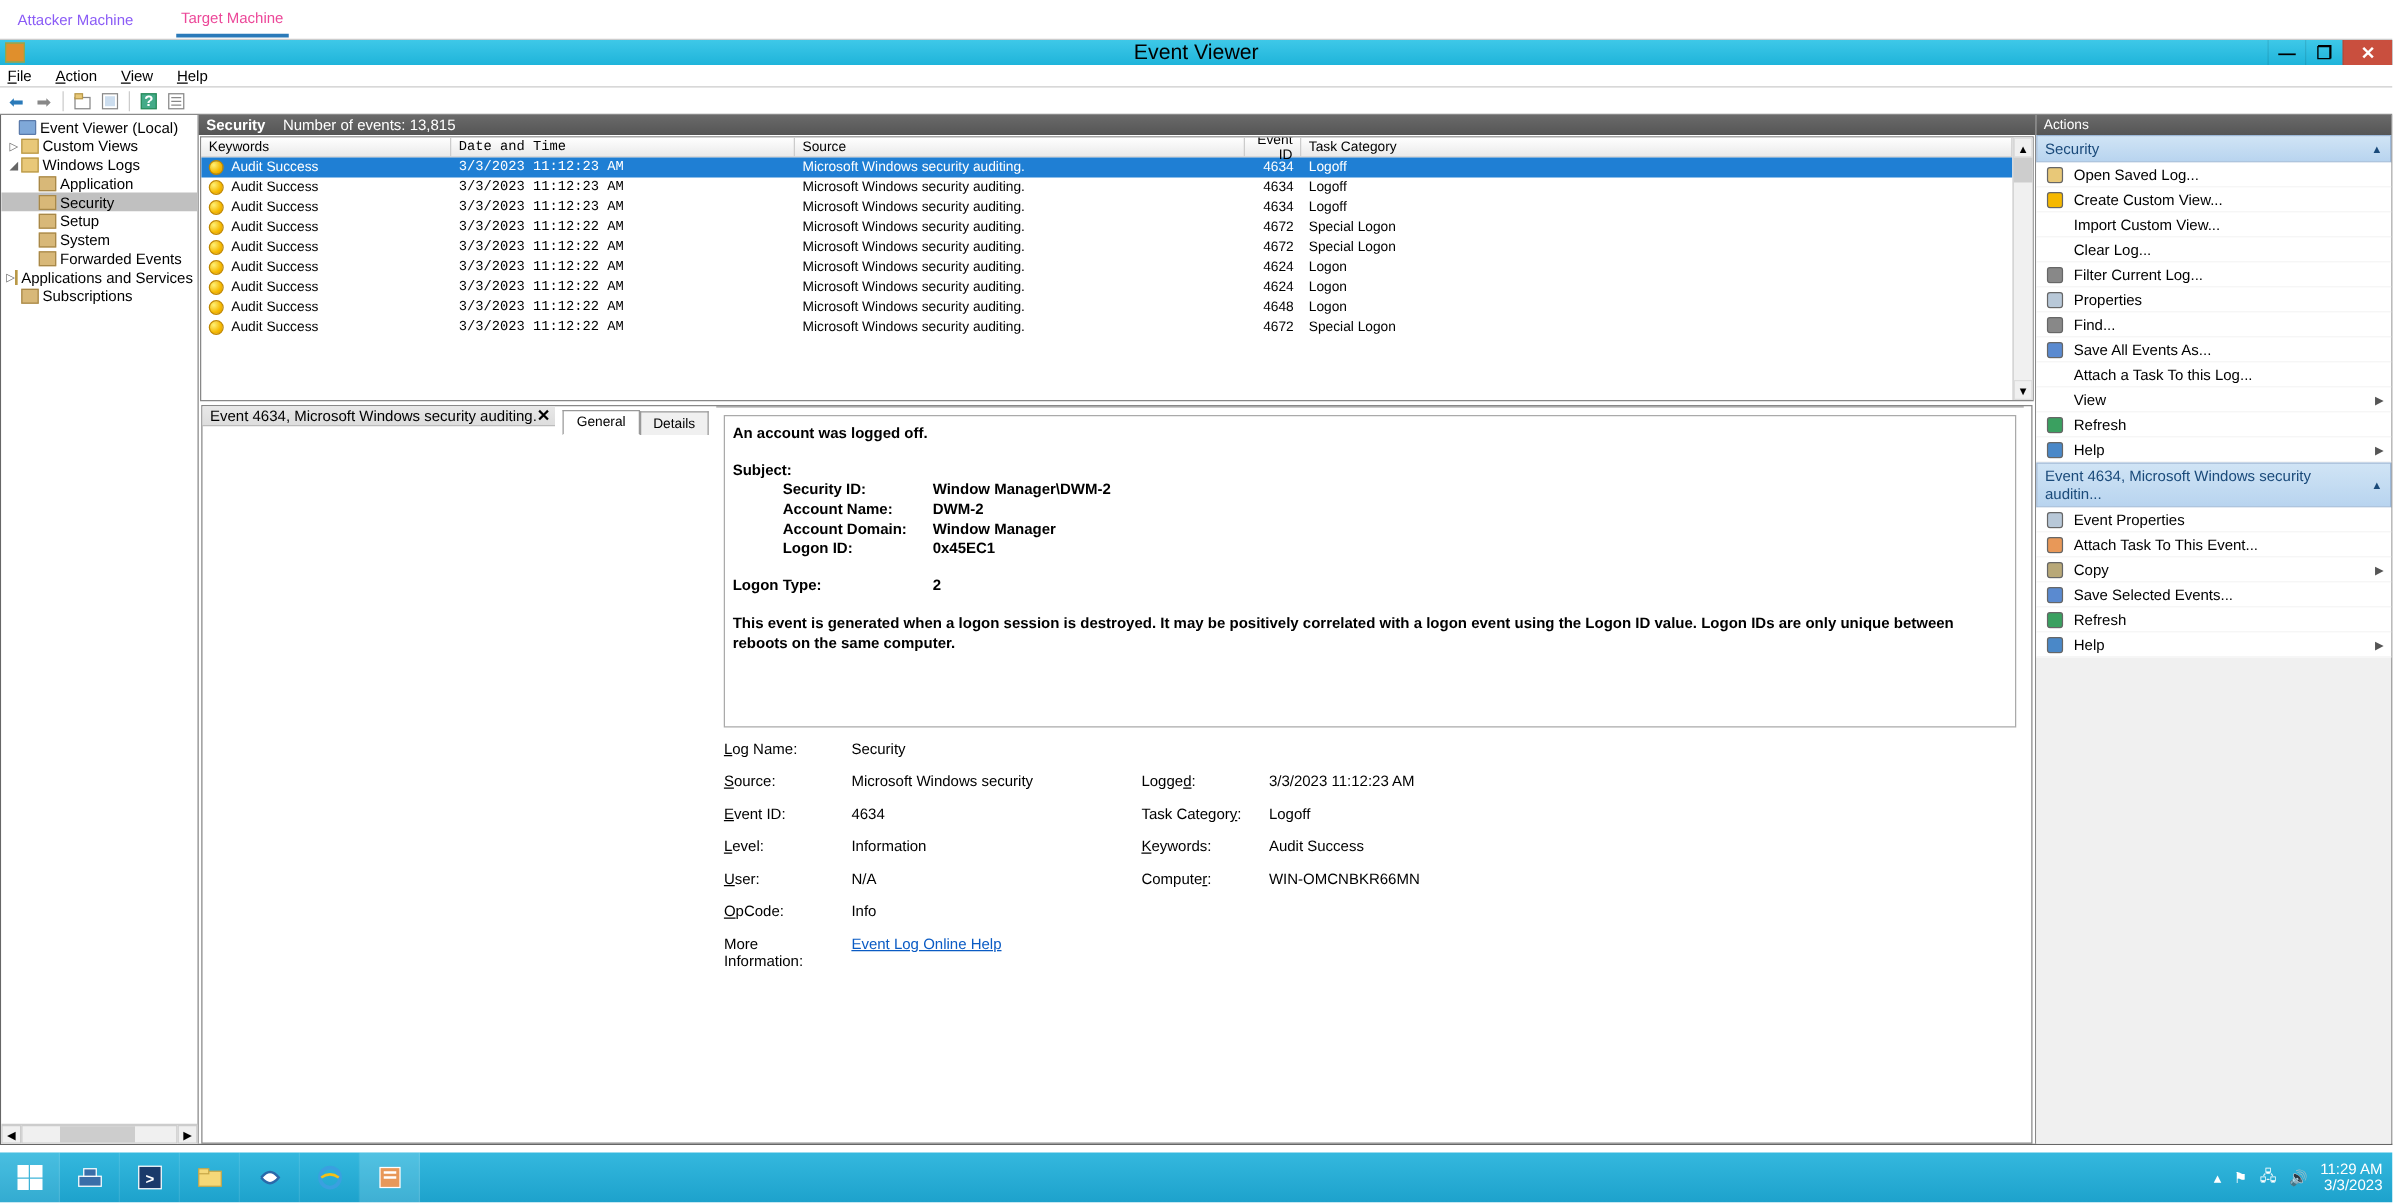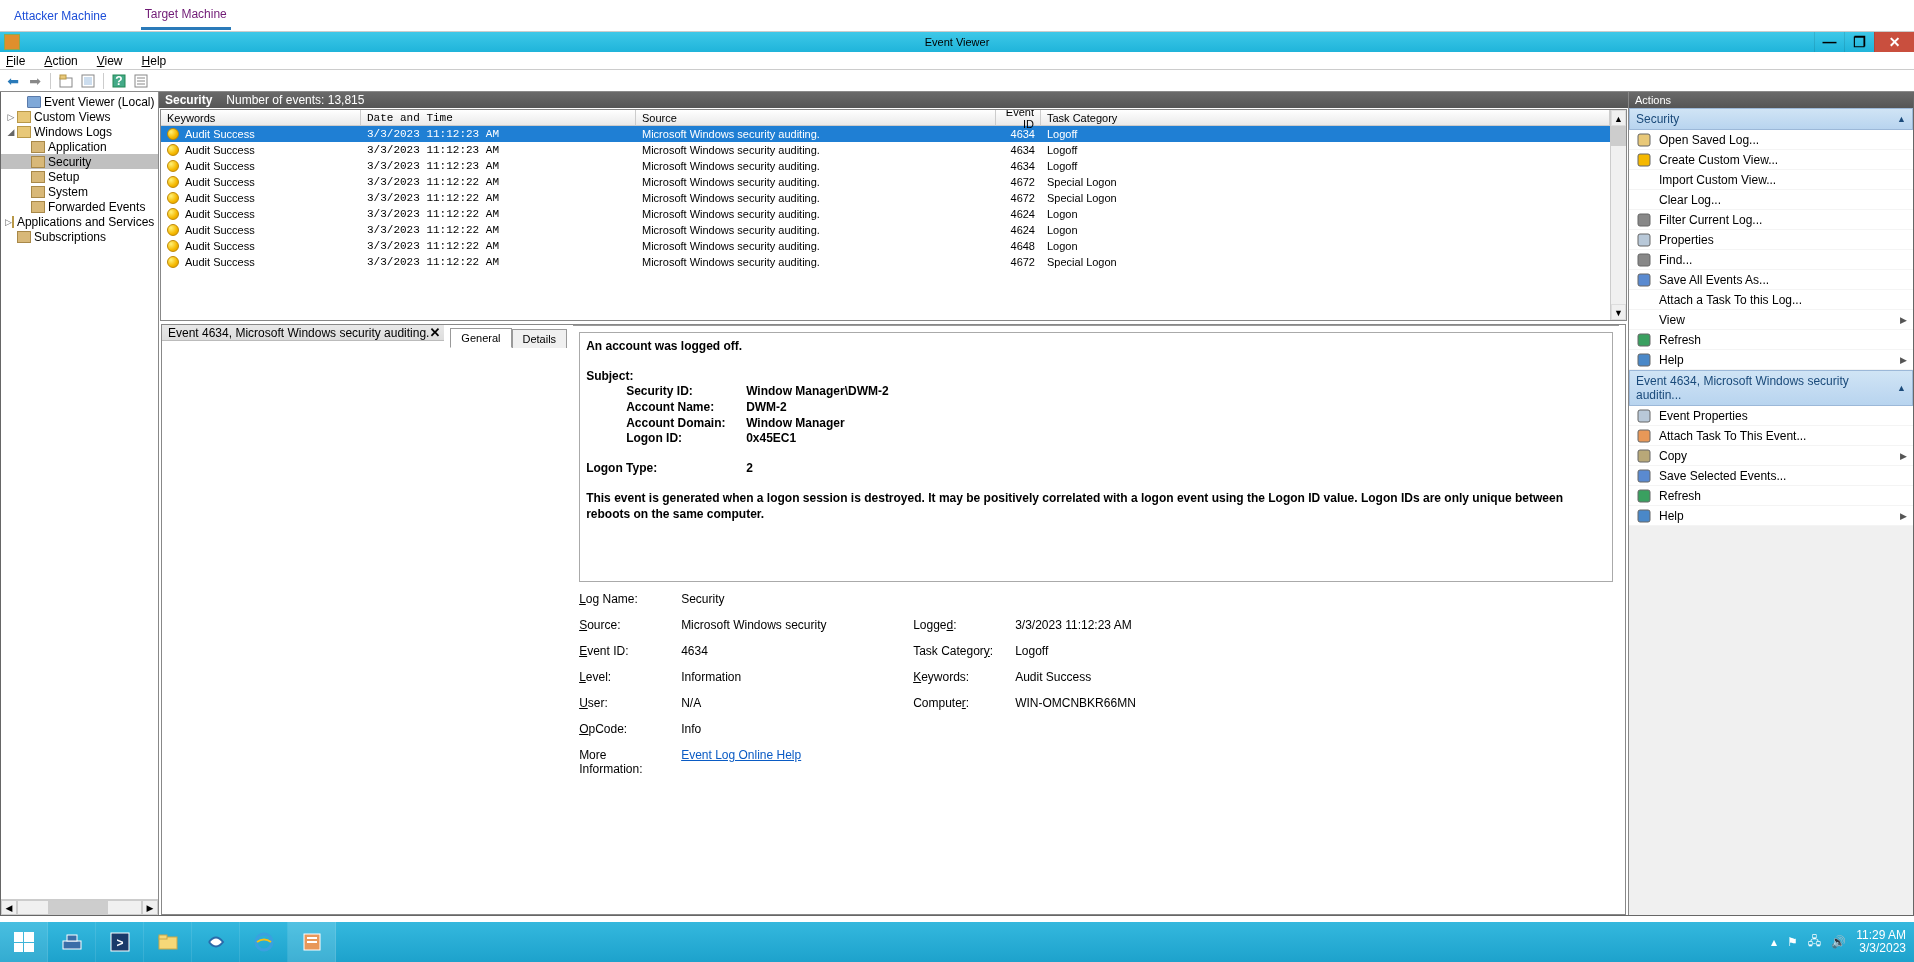--- a/index.html
+++ b/index.html
@@ -1,37 +1,37 @@
 <!DOCTYPE html>
 <html><head>
 <meta charset="utf-8">
 <style>
 * { box-sizing: border-box; margin: 0; padding: 0; font-family: "Segoe UI", Tahoma, sans-serif; font-size: 12px; }
 body { width: 1914px; height: 962px; overflow: hidden; background: #fff; display: flex; flex-direction: column; }
 .top-tabs { height: 32px; display: flex; align-items: center; border-bottom: 1px solid #ccc; padding-left: 10px; gap: 30px; }
-.top-tab { padding: 6px 4px; cursor: pointer; color: #1d4ed8; }
-.top-tab.active { border-bottom: 3px solid #2a7ab9; color: #701a75; font-weight: 500; }
+.top-tab { padding: 6px 4px; cursor: pointer; color: #8b5cf6; }
+.top-tab.active { border-bottom: 3px solid #2a7ab9; color: #ec4899; font-weight: 500; }
 .titlebar { height: 20px; background: linear-gradient(#3ec8e8, #1fb4da); display: flex; align-items: center; color: #000; position: relative; }
 .titlebar-icon { width: 16px; height: 16px; margin: 0 4px; background: #e08f2c; border:1px solid #8a5; }
-.titlebar-title { position:absolute; left:50%; transform:translateX(-50%); font-size:11px; color:#000; }
+.titlebar-title { position:absolute; left:50%; transform:translateX(-50%); font-size:17px; color:#000; }
 .titlebar-btns { margin-left:auto; display:flex; }
 .tb-btn { width:30px; height:20px; display:flex; align-items:center; justify-content:center; border-left:1px solid rgba(0,0,0,.1); cursor:pointer; font-size:14px; font-weight:bold; }
 .tb-close { background:#c94f3e; color:#fff; width:40px; }
 .menubar { height:18px; display:flex; align-items:center; padding-left:6px; gap:19px; border-bottom:1px solid #ccc; }
 .menubar span { cursor:pointer; }
 .menubar u { text-decoration:underline; }
 .toolbar { height:22px; display:flex; align-items:center; padding-left:4px; gap:4px; border-bottom:1px solid #8a8a8a; }
 .tool { width:18px; height:18px; display:flex; align-items:center; justify-content:center; border:1px solid transparent; cursor:pointer; }
 .tool-sep { width:1px; height:16px; background:#ccc; margin:0 2px; }
 .arrow-left { color:#2a7ab9; font-size:14px; }
 .arrow-right { color:#888; font-size:14px; }
 .main-area { flex:1; display:flex; border:1px solid #666; border-top:none; min-height:0; }
 .left-pane { width:158px; border-right:1px solid #888; overflow:hidden; display:flex; flex-direction:column; background:#fff; }
 .tree { flex:1; overflow:hidden; padding-top:2px; }
-.tree-row { display:flex; align-items:center; height:15px; padding-left:14px; white-space:nowrap; cursor:pointer; }
+.tree-row { display:flex; align-items:center; height:15px; padding-left:2px; white-space:nowrap; cursor:pointer; }
 .tree-row.selected { background:#c0c0c0; }
 .tw { width:12px; text-align:center; color:#666; font-size:9px; }
 .ti { width:14px; height:12px; margin-right:3px; display:inline-block; }
 .ti-folder { background:#e8c878; border:1px solid #b89848; }
 .ti-log { background:#7fa8d8; border:1px solid #5a7aaa; border-radius:1px; }
 .ti-app { background:#d8b878; border:1px solid #a88848; }
 .left-scroll { height:16px; border-top:1px solid #ccc; display:flex; }
 .left-scroll .track { flex:1; background:#f0f0f0; border:1px solid #ccc; position:relative; }
 .left-scroll .thumb { position:absolute; left:30px; width:60px; top:0; bottom:0; background:#cdcdcd; }
 .left-scroll .sb { width:16px; background:#f0f0f0; border:1px solid #ccc; text-align:center; font-size:9px; line-height:14px; cursor:pointer; }

